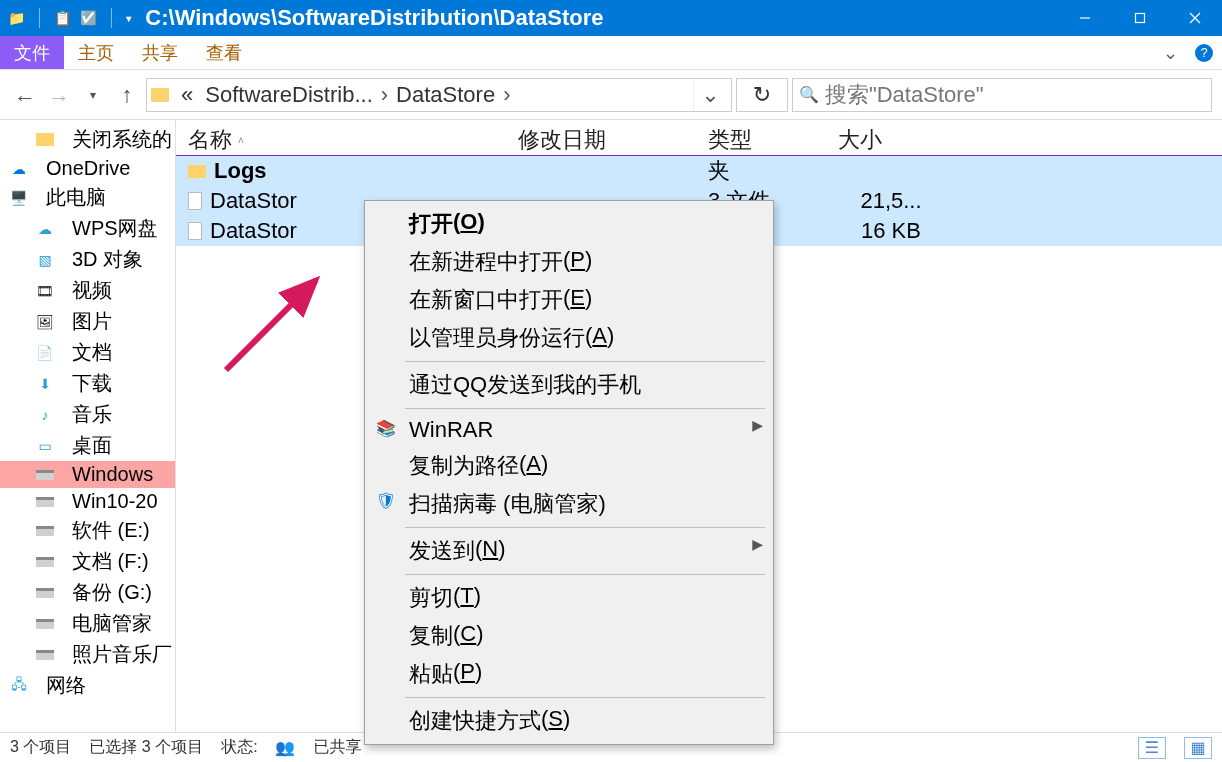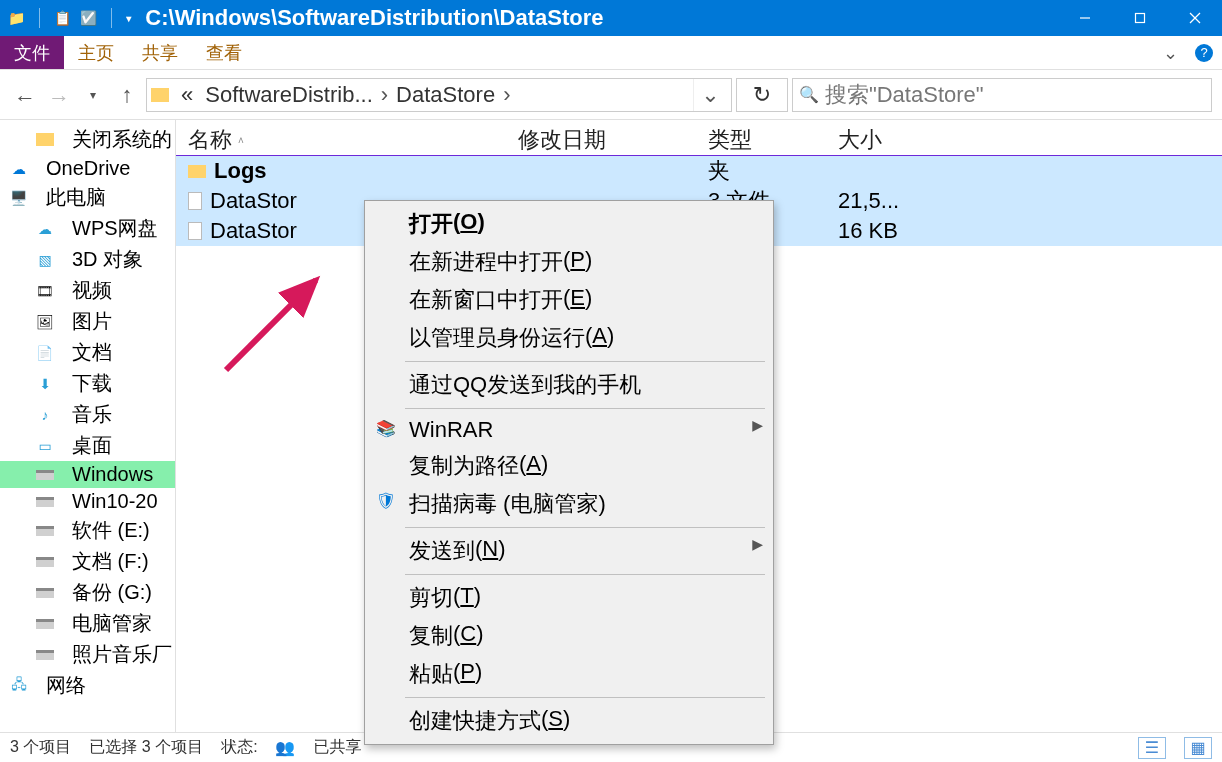--- a/index.html
+++ b/index.html
@@ -9,21 +9,21 @@
 .titlebar .icons-left { display: flex; gap: 8px; padding: 0 8px; align-items: center; }
 .titlebar .icons-left span { font-size: 14px; }
 .titlebar .sep { width: 1px; height: 20px; background: rgba(255,255,255,.5); margin: 0 6px; }
 .titlebar .title-text { flex: 1; padding-left: 6px; }
 .winbtns { display: flex; height: 100%; }
 .winbtn { width: 55px; display: flex; align-items: center; justify-content: center; cursor: pointer; }
 .winbtn svg { width: 12px; height: 12px; stroke: #fff; stroke-width: 1.2; fill: none; }
 
 .menubar { height: 34px; background: #fff; border-bottom: 1px solid #e0e0e0; display: flex; align-items: stretch; font-size: 18px; }
 .menubar .menuitem { padding: 0 14px; display: flex; align-items: center; cursor: pointer; color: #a16207; }
-.menubar .menuitem.active { background: #701a75; color: #fff; }
+.menubar .menuitem.active { background: #8b5cf6; color: #fff; }
 .menubar .spacer { flex: 1; }
 .menubar .expand { padding: 0 8px; display: flex; align-items: center; color: #555; }
 .menubar .help { width: 36px; display: flex; align-items: center; justify-content: center; }
 .help-circ { width: 18px; height: 18px; border-radius: 50%; background: #0078d7; color: #fff; font-size: 13px; display: flex; align-items: center; justify-content: center; }
 
 .navbar { height: 50px; display: flex; align-items: center; border-bottom: 1px solid #e0e0e0; padding: 0 10px; gap: 4px; font-size: 22px; color: #333; }
 .navbtn { width: 30px; display: flex; justify-content: center; align-items: center; color: #555; cursor: pointer; }
 .navbtn.disabled { color: #bbb; }
 .breadcrumb-box { flex: 1; height: 34px; border: 1px solid #ccc; display: flex; align-items: center; padding: 0 4px; gap: 0; }
 .breadcrumb-box .fico { width: 18px; height: 14px; background: #ffd36b; display: inline-block; margin-right: 6px; }
@@ -31,21 +31,21 @@
 .breadcrumb-box .bc-sep { padding: 0 2px; color: #555; }
 .breadcrumb-box .bc-drop { width: 34px; display: flex; justify-content: center; border-left: 1px solid #eee; height: 100%; align-items: center; color: #555; }
 .refresh-box { width: 52px; height: 34px; border: 1px solid #ccc; display: flex; align-items: center; justify-content: center; cursor: pointer; }
 .search-box { width: 420px; height: 34px; border: 1px solid #ccc; display: flex; align-items: center; padding: 0 6px; color: #777; gap: 6px; }
 .search-box .sico { font-size: 16px; }
 
 .body-area { display: flex; height: calc(100% - 36px - 34px - 50px - 30px); }
 .treeview { width: 176px; border-right: 1px solid #e0e0e0; font-size: 20px; overflow: hidden; padding-top: 4px; }
 .t-item { display: flex; align-items: center; gap: 18px; padding: 2px 0 2px 10px; cursor: pointer; white-space: nowrap; color: #000; }
 .t-item.indent { padding-left: 36px; }
-.t-item.sel { background: #86efac; }
+.t-item.sel { background: #fca5a5; }
 .t-item .ico { width: 18px; height: 16px; display: inline-flex; align-items: center; justify-content: center; font-size: 14px; }
 .t-folder { background: #ffd36b; width: 18px; height: 13px; display: inline-block; }
 .t-drive { width: 18px; height: 10px; background: #d0d0d0; border-top: 3px solid #888; display: inline-block; }
 
 .listview { flex: 1; position: relative; }
 .list-header { display: flex; font-size: 22px; color: #222; border-bottom: 1px solid #6d28d9; height: 36px; align-items: flex-end; }
 .list-header .col { padding: 0 12px; display: flex; align-items: center; gap: 6px; }
 .list-header .sort-ind { font-size: 10px; color: #888; }
 .col-name { width: 330px; }
 .col-date { width: 190px; }
@@ -53,21 +53,21 @@
 .col-size { width: 130px; }
 .list-row { display: flex; height: 30px; align-items: center; font-size: 22px; cursor: pointer; }
 .list-row.sel { background: #cce8ff; }
 .list-row .cell { padding: 0 12px; white-space: nowrap; overflow: hidden; text-overflow: ellipsis; }
 .list-row .name-cell { display: flex; align-items: center; gap: 8px; width: 330px; }
 .list-row .rico { width: 18px; height: 16px; display: inline-block; flex-shrink: 0; }
 .rico.folder { background: #ffd36b; height: 13px; }
 .rico.file { border: 1px solid #bbb; background: #fff; width: 14px; height: 18px; }
 .list-row .date-cell { width: 190px; }
 .list-row .type-cell { width: 130px; }
-.list-row .size-cell { width: 130px; }
+.list-row .size-cell { width: 130px; text-align: center; }
 
 .statusbar { position: absolute; bottom: 0; left: 0; right: 0; height: 30px; border-top: 1px solid #e0e0e0; display: flex; align-items: center; padding: 0 10px; font-size: 16px; color: #333; gap: 18px; background: #fff; }
 .statusbar .spacer { flex: 1; }
 .statusbar .viewbtn { width: 28px; height: 22px; border: 1px solid #8fbce6; display: flex; align-items: center; justify-content: center; color: #4a8cd4; cursor: pointer; }
 
 .ctxmenu { position: absolute; left: 364px; top: 200px; width: 410px; background: #f0f0f0; border: 1px solid #a0a0a0; box-shadow: 2px 4px 8px rgba(0,0,0,.25); font-size: 22px; color: #000; padding: 4px 0; }
 .ctx-item { padding: 4px 10px 4px 44px; position: relative; cursor: pointer; display: flex; align-items: flex-start; }
 .ctx-item .u { text-decoration: underline; }
 .ctx-item .arrow { margin-left: auto; font-size: 14px; color: #555; }
 .ctx-item .ci-ico { position: absolute; left: 10px; width: 22px; height: 22px; display: flex; align-items: center; justify-content: center; font-size: 16px; }

